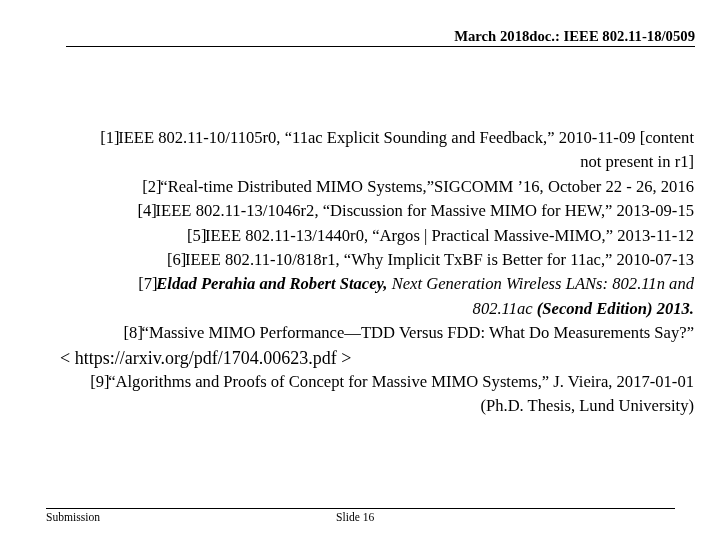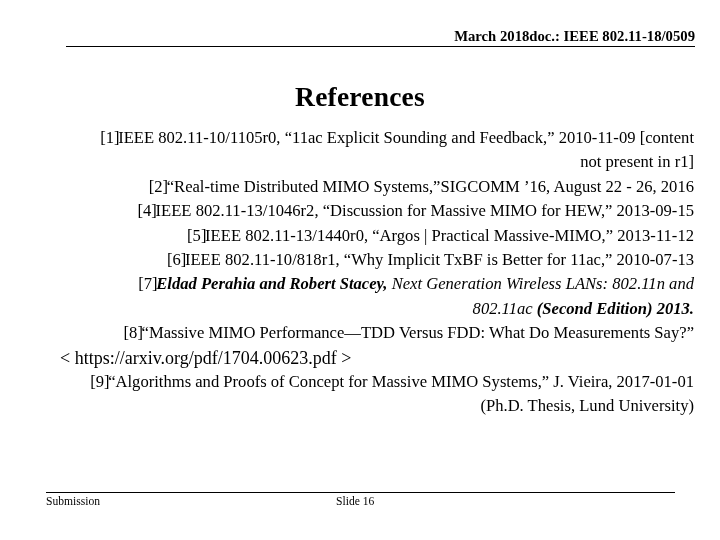--- a/index.html
+++ b/index.html
@@ -88,21 +88,21 @@
   .urlline {
     font-size: 18px;
     line-height: 24.4px;
     padding-left: 38px;
   }
 
   
   .footer {
     position: absolute;
     left: 46px;
-    top: 492px;
+    top: 508px;
     width: 629px;
     border-top: 1.4px solid #000;
     padding-top: 1px;
     height: 20px;
   }
   .footer-left {
     position: absolute;
     left: 0;
     top: 2px;
     font-size: 11.6px;
@@ -119,27 +119,26 @@
 </head>
 <body>
 
 <div class="slide">
 
   <div class="header">
     <div class="header-left">March 2018</div>
     <div class="header-right">doc.: IEEE 802.11-18/0509</div>
   </div>
 
-  <div class="title">References</div>
 
   <div class="body">
 
     <div class="ref"><span class="tag">[1]</span><span>IEEE 802.11-10/1105r0, “11ac Explicit Sounding and Feedback,” 2010-11-09 [content</span><br><span>not present in r1]</span></div>
 
-    <div class="ref"><span class="tag">[2]</span><span>“Real-time Distributed MIMO Systems,”SIGCOMM ’16, August 22 - 26, 2016</span></div>
+    <div class="ref"><span class="tag">[2]</span><span>“Real-time Distributed MIMO Systems,”SIGCOMM ’16, October 22 - 26, 2016</span></div>
 
 
     <div class="ref"><span class="tag">[4]</span><span>IEEE 802.11-13/1046r2, “Discussion for Massive MIMO for HEW,” 2013-09-15</span></div>
 
     <div class="ref"><span class="tag">[5]</span><span>IEEE 802.11-13/1440r0, “Argos | Practical Massive-MIMO,” 2013-11-12</span></div>
 
     <div class="ref"><span class="tag">[6]</span><span>IEEE 802.11-10/818r1, “Why Implicit TxBF is Better for 11ac,” 2010-07-13</span></div>
 
     <div class="ref"><span class="tag">[7]</span><b>Eldad Perahia and Robert Stacey, </b><em>Next Generation Wireless LANs: 802.11n and</em><br><em>802.11ac</em><b> (Second Edition) 2013.</b></div>
 

